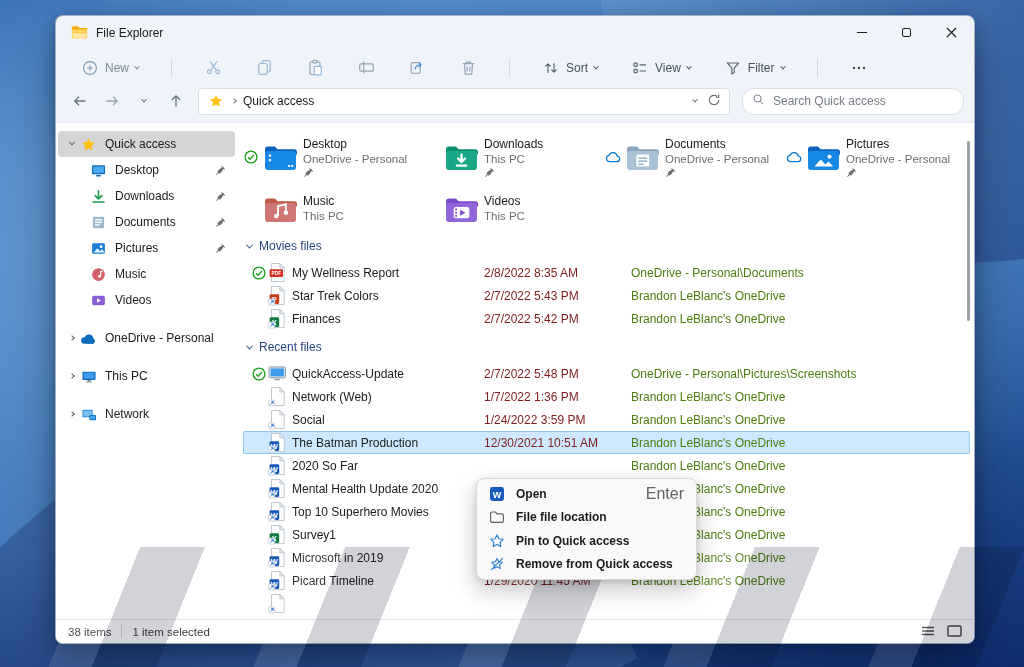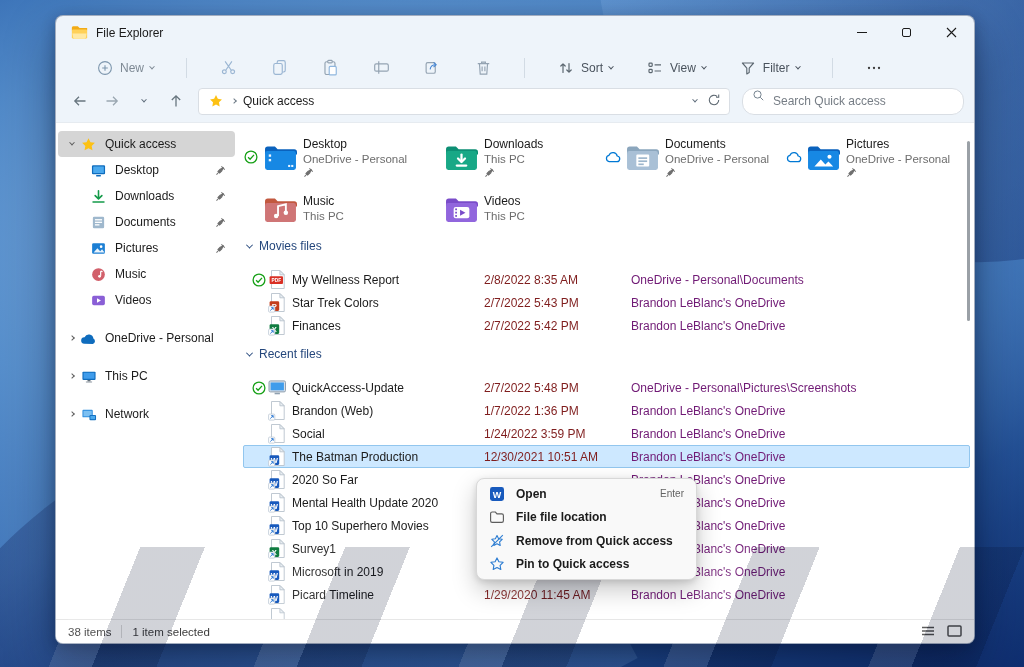--- a/index.html
+++ b/index.html
@@ -26,40 +26,40 @@
 
   
   .titlebar { height:33px; display:flex; align-items:center; padding-left:14px; flex:0 0 auto; }
   .tb-left { display:flex; align-items:center; gap:8px; }
   .win-controls { margin-left:auto; display:flex; height:100%; }
   .wc-btn { width:45px; height:100%; display:flex; align-items:center; justify-content:center; color:#1b1b1b; }
   .wc-min { width:10px; height:1px; background:#1b1b1b; display:inline-block; }
   .wc-max { width:9px; height:9px; border:1px solid #1b1b1b; border-radius:2px; display:inline-block; }
 
   
-  .toolbar { height:37px; display:flex; align-items:center; padding:0 31px; gap:15px; flex:0 0 auto; }
+  .toolbar { height:37px; display:flex; align-items:center; padding:0 16px; gap:15px; flex:0 0 auto; }
   .tbtn { display:flex; align-items:center; gap:6px; padding:0 9px; height:28px; border-radius:4px; color:#49525c; }
   .tbtn .lbl { font-size:12px; }
   .tbtn.dim { color:#7e8994; }
   .ticon { display:flex; align-items:center; justify-content:center; width:18px; height:18px; }
   .tdivider { width:1px; height:20px; background:#d2dbe4; margin:0 8px; }
   .chev { width:5px; height:5px; border-right:1.3px solid currentColor; border-bottom:1.3px solid currentColor;
           display:inline-block; transform:rotate(45deg) translate(-1px,-1px); }
   .chev.right { transform:rotate(-45deg); }
   .chev.small { width:4px; height:4px; }
 
   
   .addr-row { height:36px; display:flex; align-items:center; padding:0 10px 6px 10px; gap:4px; flex:0 0 auto; }
   .nav-btn { width:28px; height:28px; display:flex; align-items:center; justify-content:center; border-radius:4px; color:#5d6b79; }
   .nav-btn.faded { color:#98a5b2; }
   .addr-box { height:27px; background:#fff; border:1px solid #d9dee4; border-radius:4px; display:flex; align-items:center;
               padding:0 8px; flex:0 0 532px; gap:7px; margin-left:4px; }
   .addr-text { flex:1; }
   .addr-right { display:flex; align-items:center; gap:10px; color:#5d6b79; }
-  .search-box { height:27px; background:#fff; border:1px solid #d9dee4; border-radius:12px; display:flex; 
+  .search-box { height:27px; background:#fff; border:1px solid #d9dee4; border-radius:12px; display:flex; align-items:center;
                 padding:0 9px; gap:8px; flex:1; margin-left:8px; }
   .search-box input { border:none; outline:none; font-size:12px; flex:1; font-family:"Liberation Sans",sans-serif; color:#1b1b1b; background:transparent; }
   .search-box input::placeholder { color:#767d85; }
 
   
   .body { flex:1; background:#fff; display:flex; overflow:hidden; border-top:1px solid #e6ebf0; }
   .sidebar { flex:0 0 181px; padding-top:8px; overflow:hidden; }
   .side-item { height:26px; display:flex; align-items:center; padding-left:6px; padding-right:8px; border-radius:4px; margin:0 2px; }
   .side-item.sel { background:#d5d5d5; }
   .side-item .expander { width:16px; display:flex; align-items:center; justify-content:center; color:#5d5d5d; }
@@ -74,46 +74,46 @@
   .sec-head .chev { color:#25477c; }
   .tiles { display:grid; grid-template-columns:repeat(4,181px); row-gap:8px; margin:6px 0 4px 0; }
   .tile { display:flex; align-items:center; gap:5px; height:44px; }
   .t-status { width:16px; display:flex; justify-content:center; }
   .t-icon { width:34px; display:flex; }
   .t-text { display:flex; flex-direction:column; line-height:1.25; }
   .t-name { color:#1b1b1b; }
   .t-sub { color:#6d6d6d; font-size:11.5px; }
   .t-pin { height:10px; color:#6d6d6d; margin-top:1px; }
 
-  .rows { margin-top:11px; }
+  .rows { margin-top:4px; }
   .frow { height:23px; display:flex; align-items:center; padding-left:6px; border:1px solid transparent; border-radius:2px; }
   .frow.selected { background:#cde8ff; border-color:#92c6ee; }
   .r-status { flex:0 0 18px; display:flex; justify-content:center; }
   .r-icon { flex:0 0 24px; display:flex; align-items:center; }
   .r-name { flex:0 0 192px; color:#1b1b1b; white-space:nowrap; overflow:hidden; }
   .r-date { flex:0 0 147px; color:#7f1d1d; }
-  .r-loc { flex:1; color:#701a75; white-space:nowrap; overflow:hidden; }
+  .r-loc { flex:1; color:#4d7c0f; white-space:nowrap; overflow:hidden; }
 
   .scroll-lane { position:absolute; right:1px; top:10px; bottom:10px; width:8px; }
   .scroll-thumb { position:absolute; right:3px; top:8px; width:3px; height:180px; background:#9aa0a6; border-radius:2px; }
 
   
   .statusbar { height:24px; background:#fff; border-top:1px solid #e7e7e7; display:flex; align-items:center;
                padding:0 12px; gap:10px; color:#3c3c3c; font-size:11.5px; flex:0 0 auto; }
   .sb-div { width:1px; height:13px; background:#d9d9d9; }
   .sb-right { margin-left:auto; display:flex; gap:12px; align-items:center; color:#4c4c4c; }
 
   
   .ctx-menu { position:absolute; left:476px; top:478px; width:221px; background:#f9f9f9;
               border:1px solid #d8d8d8; border-radius:8px; padding:3px 0;
               box-shadow:0 10px 24px rgba(0,0,0,.22), 0 2px 6px rgba(0,0,0,.12); z-index:50; }
   .ctx-item { height:23.5px; display:flex; align-items:center; padding:0 12px; gap:11px; color:#1b1b1b; font-size:12px; }
   .ctx-icon { width:16px; display:flex; align-items:center; justify-content:center; }
   .ctx-label { flex:1; white-space:nowrap;font-weight:bold; }
-  .ctx-short { color:#636363; font-size:10px; }
+  .ctx-short { color:#636363; font-size:16px; }
 </style>
 </head>
 <body>
 
 <div class="screen">
   <div class="petal p1"></div>
   <div class="petal p2"></div>
 
   <div class="window">
 
@@ -697,21 +697,21 @@
             <div class="frow">
               <span class="r-status"></span>
               <span class="r-icon">
                 <svg width="19" height="21" viewBox="0 0 19 20">
                   <path d="M3.5 1h8.4l4.3 4.3V19H3.5z" fill="#fff" stroke="#b9c3cd" stroke-width=".9"></path>
                   <path d="M11.9 1l4.3 4.3h-4.3z" fill="#e9eef3" stroke="#b9c3cd" stroke-width=".9"></path>
                   <rect x=".6" y="13.6" width="6.2" height="6" rx="1" fill="#fff" stroke="#bcc8d4" stroke-width=".8"></rect>
                   <path d="M2.3 18l2.9-2.8M5.2 15.2H3.1M5.2 15.2v2.1" fill="none" stroke="#1e6fd0" stroke-width=".9"></path>
                 </svg>
               </span>
-              <span class="r-name">Brandon (Web)</span>
+              <span class="r-name">Network (Web)</span>
               <span class="r-date">1/7/2022 1:36 PM</span>
               <span class="r-loc">Brandon LeBlanc's OneDrive</span>
             </div>
             <div class="frow">
               <span class="r-status"></span>
               <span class="r-icon">
                 <svg width="19" height="21" viewBox="0 0 19 20">
                   <path d="M3.5 1h8.4l4.3 4.3V19H3.5z" fill="#fff" stroke="#b9c3cd" stroke-width=".9"></path>
                   <path d="M11.9 1l4.3 4.3h-4.3z" fill="#e9eef3" stroke="#b9c3cd" stroke-width=".9"></path>
                   <rect x=".6" y="13.6" width="6.2" height="6" rx="1" fill="#fff" stroke="#bcc8d4" stroke-width=".8"></rect>
@@ -892,28 +892,28 @@
         <span class="ctx-icon">
           <svg width="16" height="16" viewBox="0 0 16 16">
             <path d="M1.6 4.6c0-1 .6-1.6 1.6-1.6h3.2L8 4.8h4.8c1 0 1.6.6 1.6 1.6v5.4c0 1-.6 1.6-1.6 1.6H3.2c-1 0-1.6-.6-1.6-1.6z" fill="none" stroke="#5d5d5d" stroke-width="1.15"></path>
           </svg>
         </span>
         <span class="ctx-label">File file location</span>
       </div>
       <div class="ctx-item">
         <span class="ctx-icon">
           <svg width="16" height="16" viewBox="0 0 16 16">
+            <path d="M8 1.9l1.9 3.8 4.2.6-3 3 .7 4.2L8 11.5l-3.8 2 .7-4.2-3-3 4.2-.6z" fill="none" stroke="#2d7dd2" stroke-width="1.15" stroke-linejoin="round"></path>
+          </svg>
+        </span>
+        <span class="ctx-label">Pin to Quick access</span>
+      </div>
+      <div class="ctx-item">
+        <span class="ctx-icon">
+          <svg width="16" height="16" viewBox="0 0 16 16">
             <path d="M8 2.6l1.6 3.2 3.6.5-2.6 2.6.6 3.6L8 10.8l-3.2 1.7.6-3.6L2.8 6.3l3.6-.5z" fill="none" stroke="#2d7dd2" stroke-width="1.1" stroke-linejoin="round"></path>
             <path d="M2.2 13.8L13.8 2.2" stroke="#2d7dd2" stroke-width="1.1"></path>
           </svg>
         </span>
         <span class="ctx-label">Remove from Quick access</span>
       </div>
-      <div class="ctx-item">
-        <span class="ctx-icon">
-          <svg width="16" height="16" viewBox="0 0 16 16">
-            <path d="M8 1.9l1.9 3.8 4.2.6-3 3 .7 4.2L8 11.5l-3.8 2 .7-4.2-3-3 4.2-.6z" fill="none" stroke="#2d7dd2" stroke-width="1.15" stroke-linejoin="round"></path>
-          </svg>
-        </span>
-        <span class="ctx-label">Pin to Quick access</span>
-      </div>
     </div>
 </div>
 
 </body></html>

